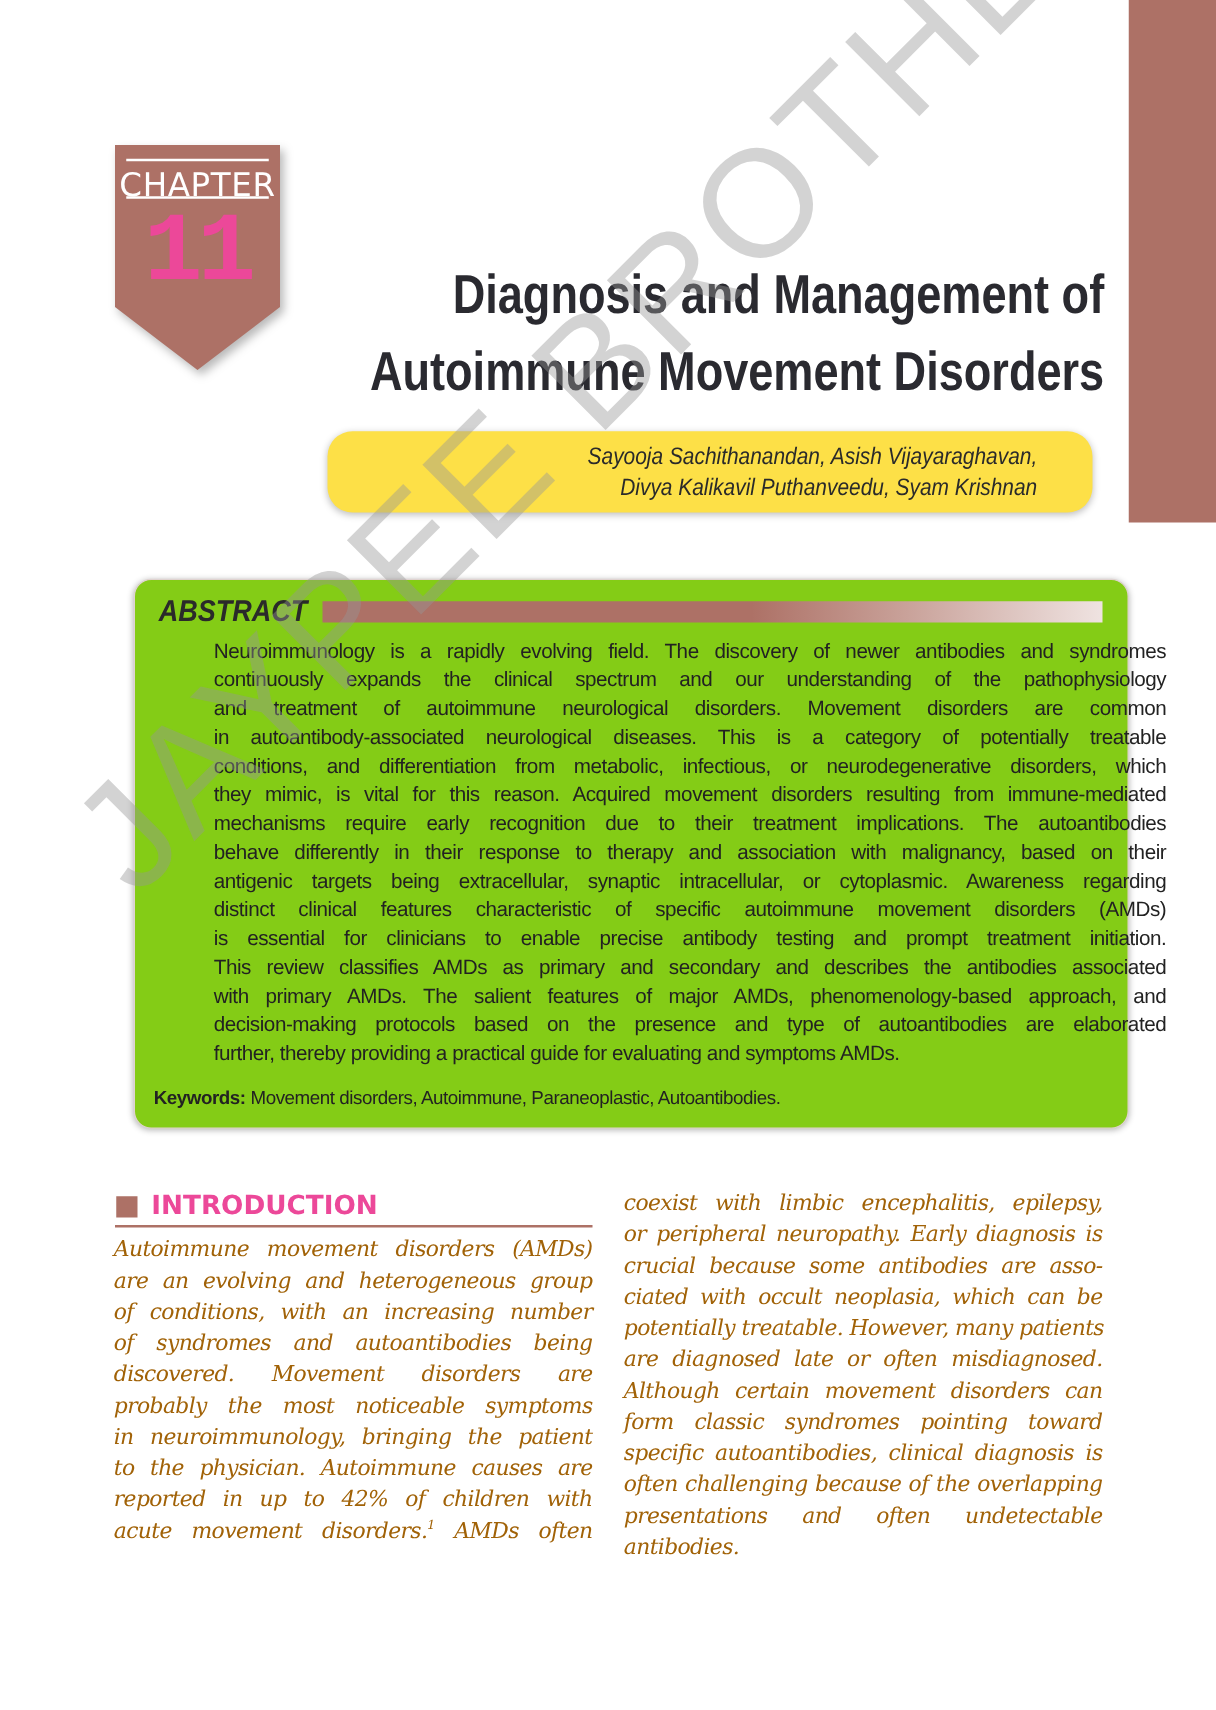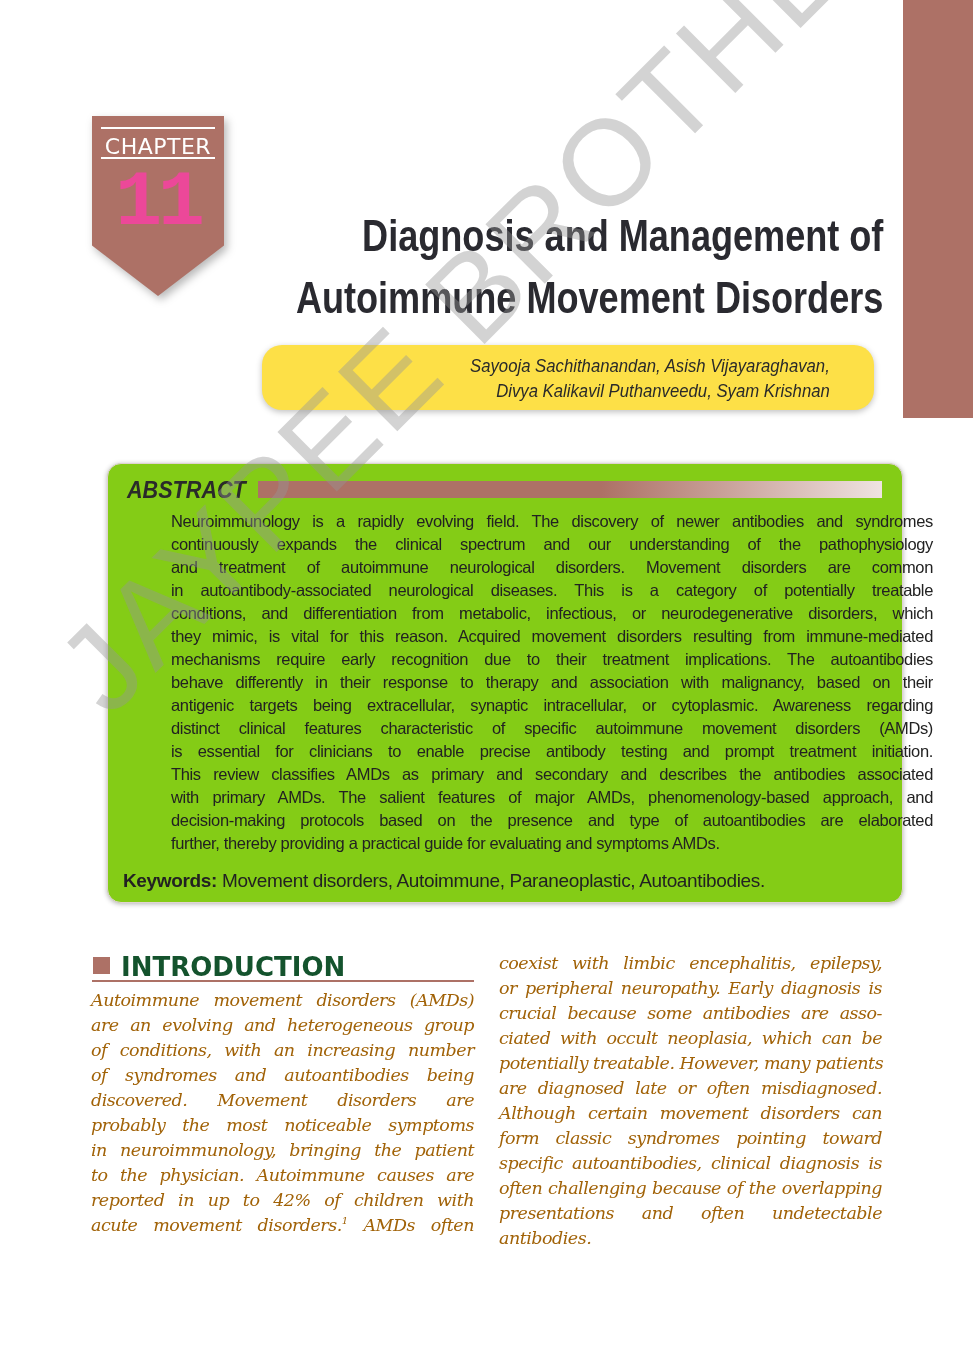--- a/index.html
+++ b/index.html
@@ -5,42 +5,42 @@
   html, body { margin:0; padding:0; }
   body { width:973px; height:1368px; background:#ffffff; position:relative; overflow:hidden;
          font-family:"Liberation Sans", sans-serif; color:#231f20; }
   .side-band { position:absolute; left:903px; top:0; width:70px; height:418px; background:#ad7166; }
   .chapter-badge { position:absolute; left:92px; top:116px; width:132px; height:180px;
      filter: drop-shadow(3px 4px 4px rgba(0,0,0,0.28)); }
   .chapter-badge .shape { position:absolute; inset:0; background:#ad7166;
      clip-path: polygon(0 0, 100% 0, 100% 72%, 50% 100%, 0 72%); }
   .chapter-badge .rule { position:absolute; left:9px; right:9px; height:2px; background:#fff; }
   .chapter-badge .label { position:absolute; left:0; right:0; top:18px; text-align:center; color:#fff;
-     font-family:"DejaVu Sans", sans-serif; font-size:22px; letter-spacing:0.5px; }
+     font-family:"DejaVu Sans", sans-serif; font-size:26px; letter-spacing:0.5px; }
   .chapter-badge .num { position:absolute; left:0; right:0; top:42px; text-align:center; color:#ec4899;
      font-family:Liberation Mono, monospace; font-weight:bold; font-size:78px; line-height:90px; letter-spacing:-4px; }
   .title { position:absolute; right:90px; top:205px; text-align:right; font-family:"Liberation Sans Narrow","Liberation Sans", sans-serif;
      font-weight:bold; font-size:44px; line-height:62px; color:#2a2a30; transform:scaleX(0.82); transform-origin:right top; white-space:nowrap; }
   .authors-box { position:absolute; left:262px; top:345px; width:612px; height:65px; background:#fde047;
      border-radius:20px; box-shadow:0 2px 6px rgba(0,0,0,0.25); }
   .authors { position:absolute; right:44px; top:8px; text-align:right; font-style:italic; font-size:19px; line-height:25px;
      color:#2a2a2a; transform:scaleX(0.88); transform-origin:right top; white-space:nowrap; }
   .abstract-box { position:absolute; left:107px; top:463px; width:794px; height:438px; background:#84cc16;
      border-radius:14px; box-shadow:0 1px 5px rgba(0,0,0,0.3); border:1px solid #e0d3d1; }
   .abstract-head { position:absolute; left:19px; top:12px; font-style:italic; font-weight:bold; font-size:24px; color:#2a2a2a;
      transform:scaleX(0.9); transform-origin:left top; }
   .abstract-bar { position:absolute; left:150px; top:17px; width:624px; height:17px;
      background:linear-gradient(to right, #ad7166 0%, #ad7166 55%, #c9a29a 75%, #efe3e1 100%); }
   .abstract-text { position:absolute; left:15px; top:46px; width:762px; font-size:16.5px; line-height:23px; text-align:justify;
      color:#222; letter-spacing:-0.35px;margin-left:48px; }
-  .keywords { position:absolute; left:15px; top:406px; font-size:19px; color:#222; letter-spacing:-0.35px; }
+  .keywords { position:absolute; left:15px; top:406px; font-size:15px; color:#222; letter-spacing:-0.35px; }
   .keywords b { font-weight:bold; }
   .intro-head { position:absolute; left:92px; top:952px; width:382px; height:28px; border-bottom:2px solid #ad7166; }
   .intro-head .sq { position:absolute; left:1px; top:5px; width:17px; height:17px; background:#ad7166; }
-  .intro-head .txt { position:absolute; left:29px; top:0; font-family:"DejaVu Sans", sans-serif; font-weight:bold; font-size:26px; color:#14532d; }
+  .intro-head .txt { position:absolute; left:29px; top:0; font-family:"DejaVu Sans", sans-serif; font-weight:bold; font-size:21px; color:#ec4899; }
   .col { position:absolute; font-family:"DejaVu Serif", "Liberation Serif", serif; font-size:17.5px; line-height:25px; text-align:justify;
      color:#a16207; letter-spacing:-0.5px;font-style:italic; }
   .col .ln { display:block; text-align:justify; text-align-last:justify; white-space:nowrap; height:25px; }
   .col .ln.last { text-align-last:left; }
   .col-left { left:91px; top:988px; width:383px; }
   .col-right { left:499px; top:951px; width:383px; }
   sup { font-size:10px; line-height:0; vertical-align:super; }
   .watermark { position:absolute; left:30px; top:640px; font-family:"Liberation Sans", sans-serif; font-size:122px; color:rgba(150,150,150,0.42);
      transform:rotate(-45deg); transform-origin:left top; white-space:nowrap; letter-spacing:4px; pointer-events:none; }
   .abstract-text .ln { display:block; text-align:justify; text-align-last:justify; white-space:nowrap; }

